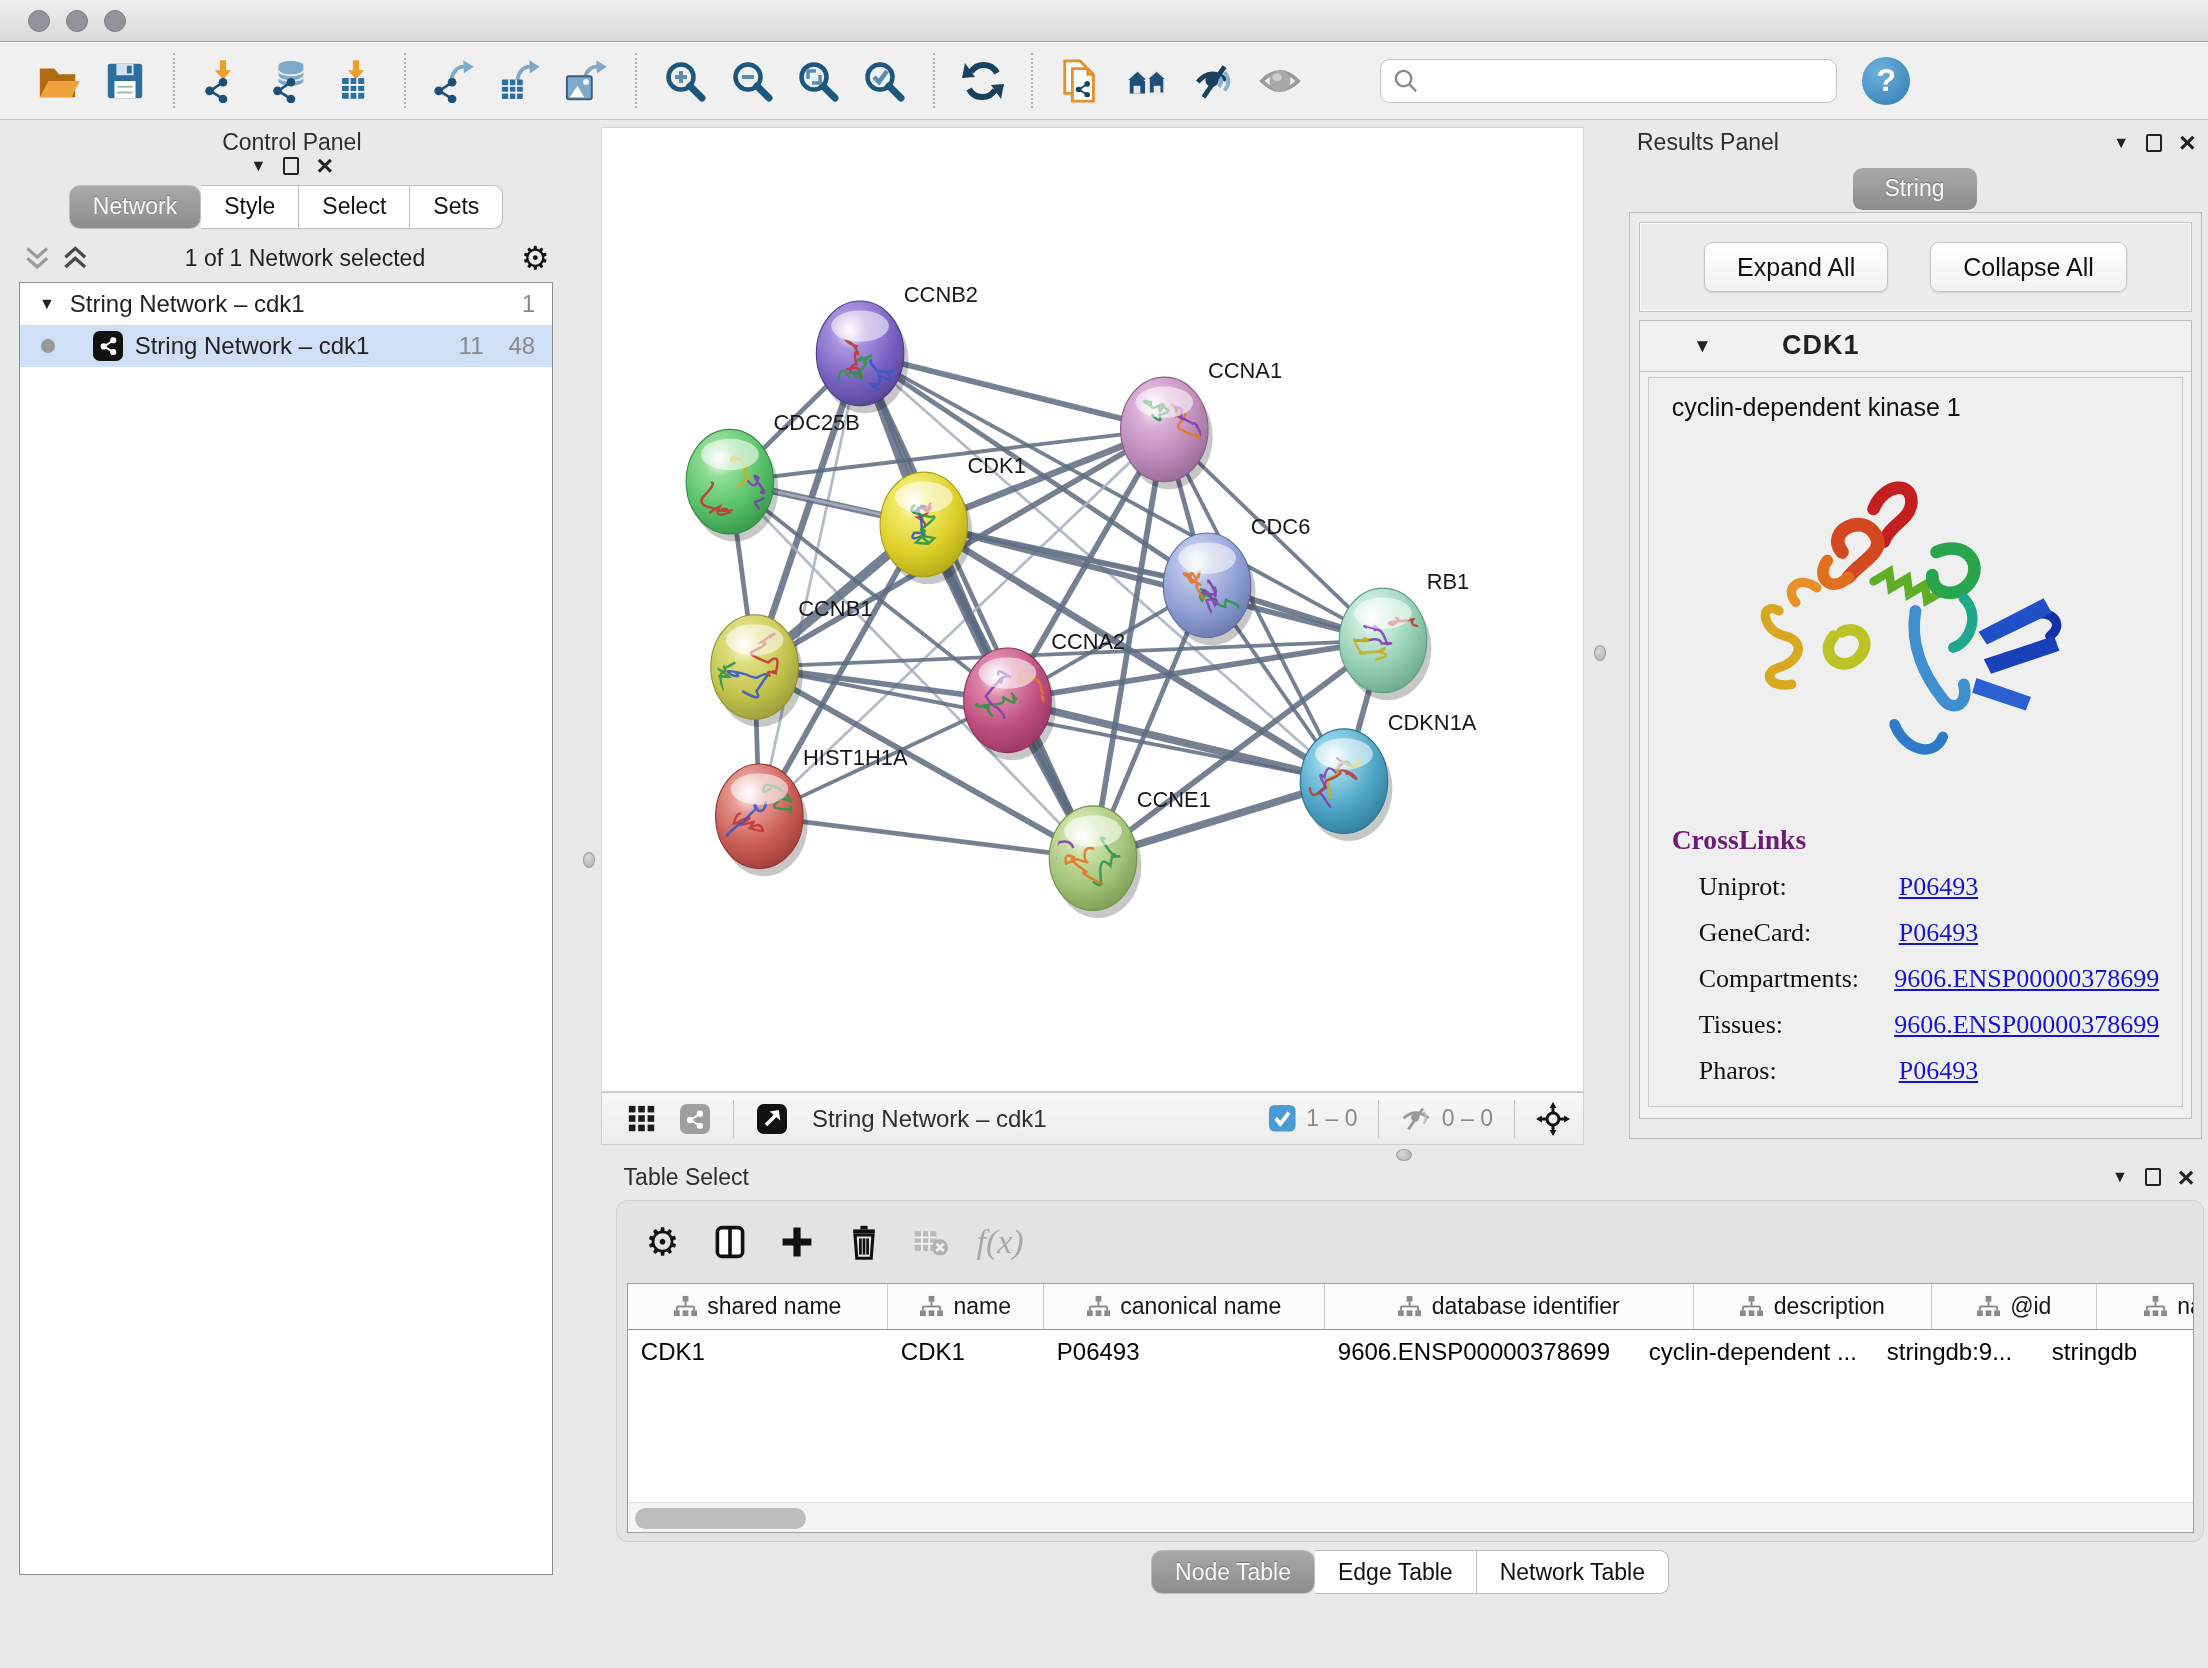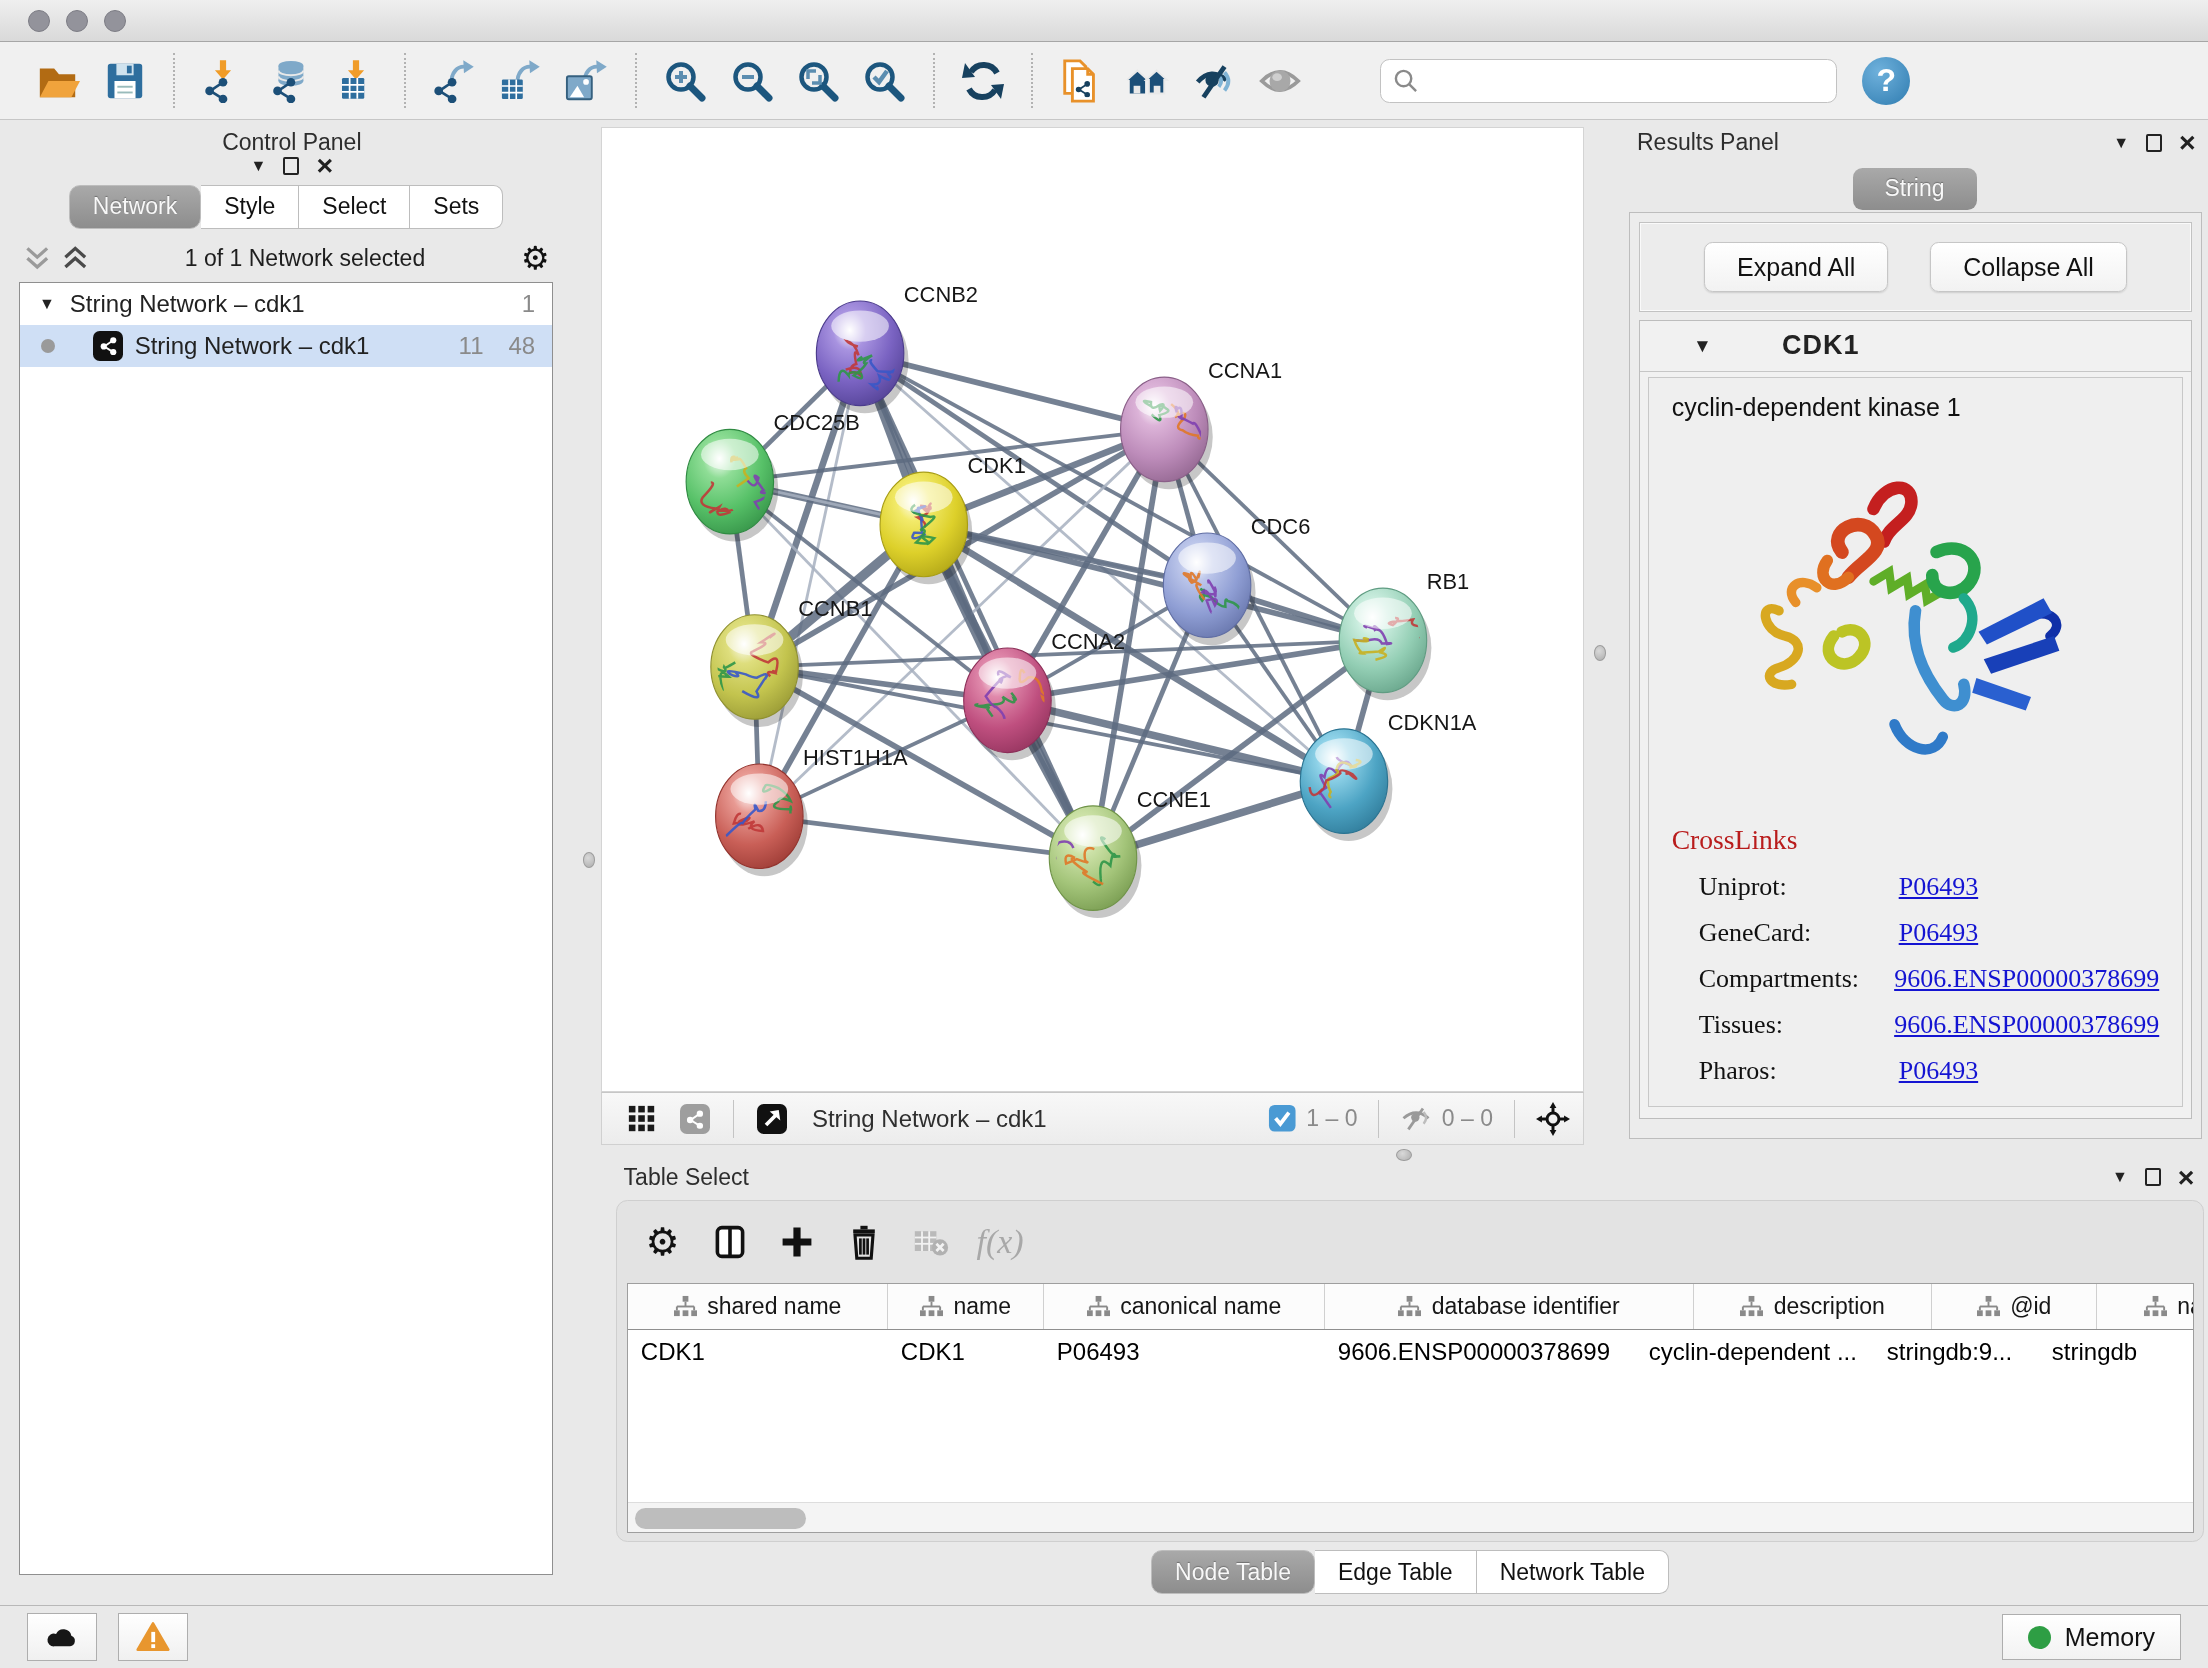--- a/index.html
+++ b/index.html
@@ -76,21 +76,21 @@
   .rp-btn{background:linear-gradient(#ffffff,#f2f2f2);border:1px solid #c6c6c6;border-radius:8.6px;
           font-size:25px;padding:9.5px 32px;color:#111;box-shadow:0 1px 1.9px #00000022;}
   .rp-entry{margin-top:7.6px;border:1px solid #bdbdbd;background:#f1f1f1;height:calc(100% - 107px);}
   .rp-entry-head{display:flex;align-items:center;height:51px;border-bottom:1px solid #c6c6c6;}
   .rp-entry-head .tri{margin-left:53px;font-size:19px;}
   .rp-gene{font-size:27px;font-weight:bold;margin-left:70px;letter-spacing:1px;}
   .rp-inner{margin:5.7px 7.6px;border:1px solid #c8c8c8;background:#efefef;height:calc(100% - 67px);padding:15px 23px;overflow:hidden;}
   .rp-desc{font-size:25px;color:#111;}
   .protein{display:block;margin:17px auto 0;}
   .xl{font-family:"Liberation Serif","DejaVu Serif",serif;margin-top:13.3px;}
-  .xl-title{font-size:27.6px;font-weight:normal;color:#b91c1c;}
+  .xl-title{font-size:27.6px;font-weight:bold;color:#701a75;}
   .xl-row{display:flex;margin-top:16px;padding-left:27px;font-size:26px;}
   .xl-row .lab{width:200px;color:#111;}
   .xl-row .val{color:#1414d2;text-decoration:underline;}
   
   .table-panel{position:absolute;left:616px;top:1042px;width:1588px;height:438px;}
   .tp-head{display:flex;justify-content:space-between;align-items:center;padding:1.9px 9.5px 0 7.6px;}
   .tp-box{position:absolute;left:0;right:0;top:38px;height:342px;background:#e3e3e3;
           border:1px solid #cfcfcf;border-radius:11.4px;padding:9.5px 15px;}
   .tp-tools{display:flex;align-items:center;height:63px;gap:25px;padding-left:9.5px;}
   .tp-tools svg{width:36px;height:36px;}
@@ -891,32 +891,14 @@
         <div class="tab">Edge Table</div>
         <div class="tab">Network Table</div>
       </div>
     </div>
 
     <div class="grip" style="left:583px;top:732px;width:12.4px;height:16px"></div>
     <div class="grip" style="left:1594px;top:525px;width:12.4px;height:16px"></div>
     <div class="grip" style="left:1396px;top:1029px;width:16px;height:12.4px"></div>
   </div>
 
-  <div class="statusbar">
-    <div class="sbtn">
-      <svg viewBox="0 0 40 34">
-          <path d="M11,28 a7.5,7.5 0 1 1 2,-14.5 a9.5,9.5 0 0 1 18,2 a6.5,6.5 0 0 1 -1.5,12.5 z" fill="#161616"></path>
-        </svg>
-    </div>
-    <div class="sbtn">
-      <svg viewBox="0 0 40 36">
-          <path d="M20 2 L38 33 H2 Z" fill="#e8962e" stroke="#e8962e" stroke-width="3" stroke-linejoin="round"></path>
-          <rect x="18" y="12" width="4.5" height="12" fill="#fff"></rect>
-          <rect x="18" y="26.5" width="4.5" height="4.5" fill="#fff"></rect>
-        </svg>
-    </div>
-    <div class="membtn">
-      <span class="memdot" style="background: rgb(46, 158, 68);"></span>
-      <span>Memory</span>
-    </div>
-  </div>
 </div>
 
 
 </body></html>

